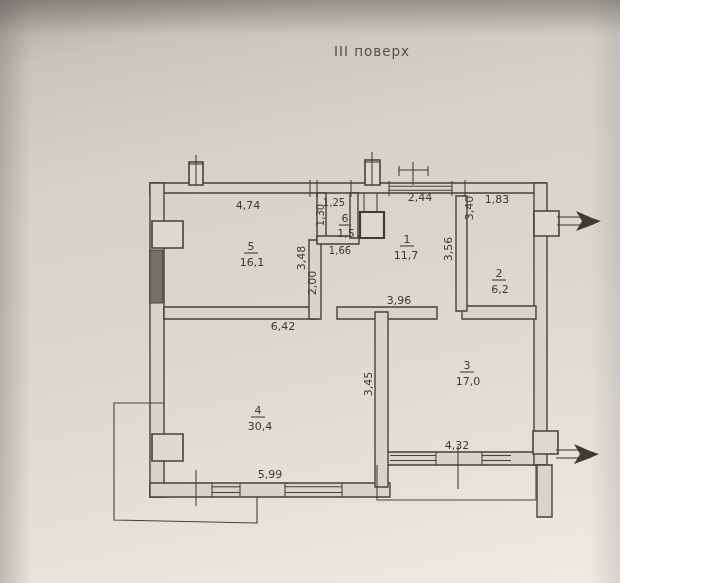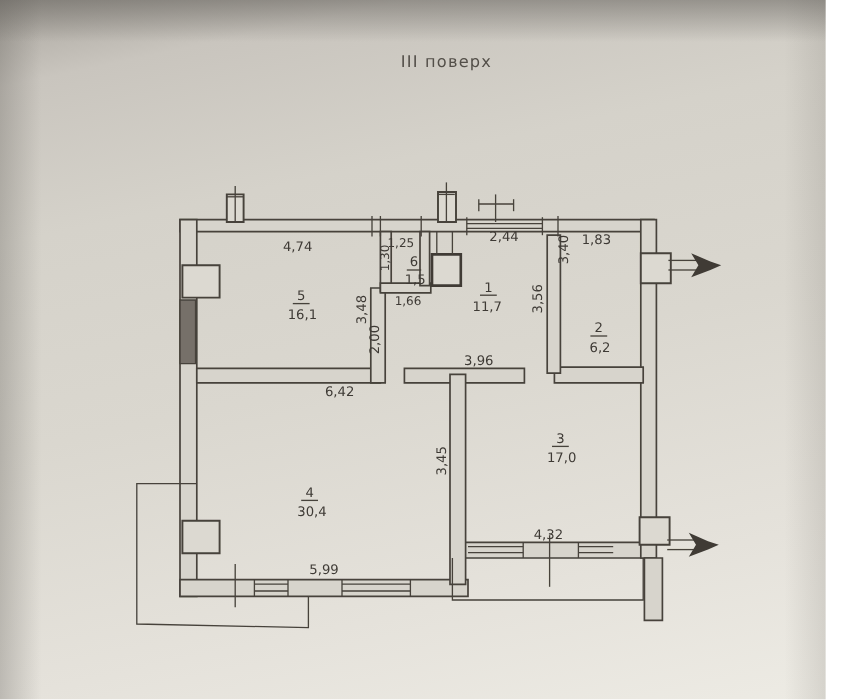--- a/index.html
+++ b/index.html
@@ -1,17 +1,17 @@
 <!DOCTYPE html>
 <html><head>
 <meta charset="utf-8">
 <style>
   html,body{margin:0;padding:0;width:720px;height:583px;overflow:hidden;
     font-family:"DejaVu Sans",sans-serif;}
-  .photo{position:relative;width:688px;height:583px;
+  .photo{position:relative;width:620px;height:583px;
     background:
       linear-gradient(180deg, rgba(95,92,87,.50) 0%, rgba(95,92,87,0) 6%),
       linear-gradient(90deg, rgba(95,92,87,.30) 0%, rgba(95,92,87,0) 5%, rgba(95,92,87,0) 95%, rgba(130,126,119,.22) 100%),
       linear-gradient(168deg, #a8a49d 0%, #c9c5be 10%, #d5d2ca 28%, #dad7cf 52%, #e5e2db 80%, #edebe4 100%);
     text-decoration: underline;
   }
   svg{position:absolute;left:0;top:0;}
   .walls rect,.walls path,.walls line{vector-effect:non-scaling-stroke;}
   .wall{fill:#d7d4cc;stroke:#46423b;stroke-width:1.4;}
   .thin{fill:none;stroke:#46423b;stroke-width:1.1;}

